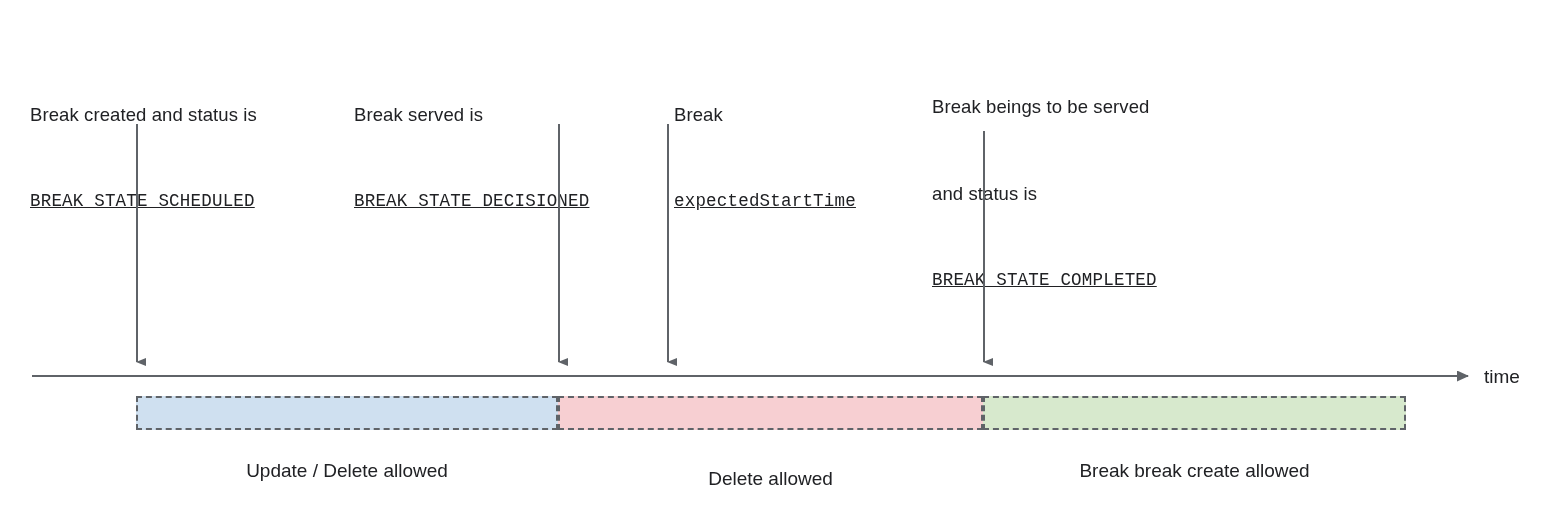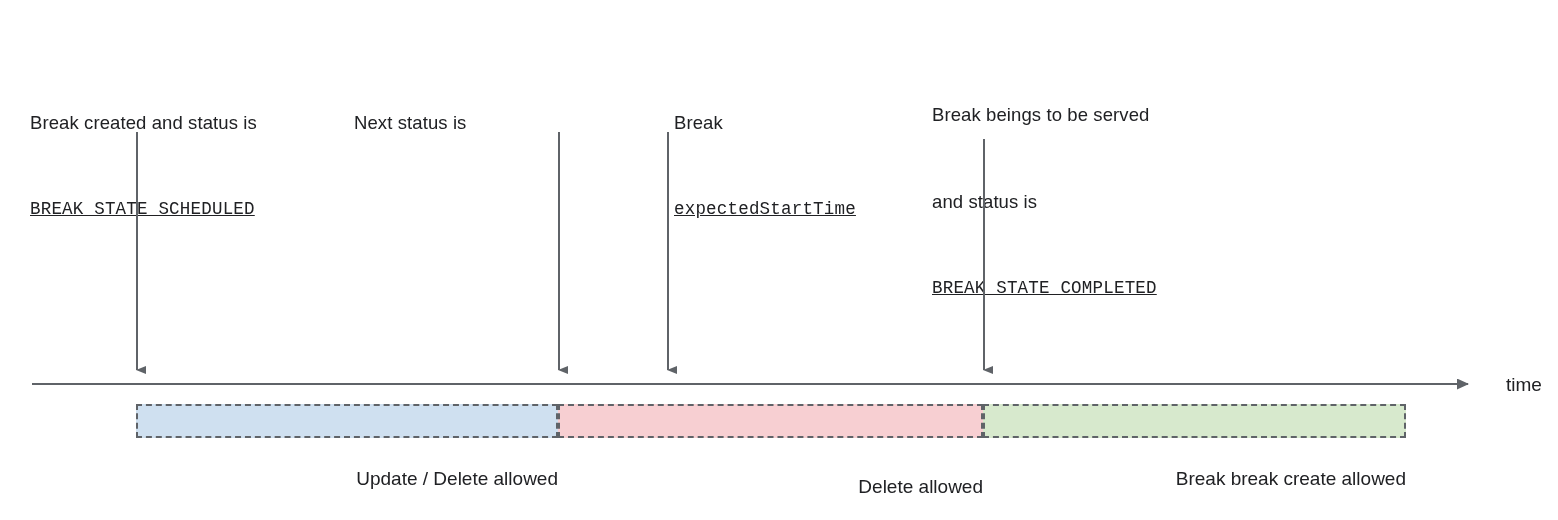--- a/index.html
+++ b/index.html
@@ -11,21 +11,21 @@
     width: 1558px;
     height: 520px;
     position: relative;
     overflow: hidden;
     font-family: "Liberation Sans", sans-serif;
     color: #202124;
   }
 
   .stage {
     position: absolute;
-    left: 0; top: 8px;
+    left: 0; top: 0;
     width: 1558px;
     height: 452px;
   }
 
   
   .annotation {
     position: absolute;
     white-space: pre;
     line-height: 29px;
   }
@@ -64,49 +64,49 @@
   }
   .bar-blue  { left: 136px; width: 422px; background: #cfe0f0; }
   .bar-pink  { left: 558px; width: 425px; background: #f7cfd2; }
   .bar-green { left: 983px; width: 423px; background: #d7e9cd; }
 
   
   .caption {
     position: absolute;
     top: 460px;
     font-size: 19px;
-    text-align: right;
+    text-align: center;
     white-space: pre;
   }
   .cap-1 { left: 136px; width: 422px; }
   .cap-2 { left: 558px; width: 425px; margin-top: 8px; }
   .cap-3 { left: 983px; width: 423px; }
 
   
   .axis-label {
     position: absolute;
     left: 1484px;
     top: 366px;
     font-size: 19px;
     white-space: pre;
-    margin-left: 22px;
   }
 </style>
 </head>
 <body>
 
 <div class="stage">
 
   <div class="annotation ann-1">
     <span class="ann-line">Break created and status is</span>
     <span class="ann-line mono">BREAK_STATE_SCHEDULED</span>
   </div>
 
   <div class="annotation ann-2">
-    <span class="ann-line">Next status is</span>
+    <span class="ann-line">Break served is</span>
+    <span class="ann-line mono">BREAK_STATE_DECISIONED</span>
   </div>
 
   <div class="annotation ann-3">
     <span class="ann-line">Break</span>
     <span class="ann-line mono">expectedStartTime</span>
   </div>
 
   <div class="annotation ann-4">
     <span class="ann-line">Break beings to be served</span>
     <span class="ann-line">and status is</span>

